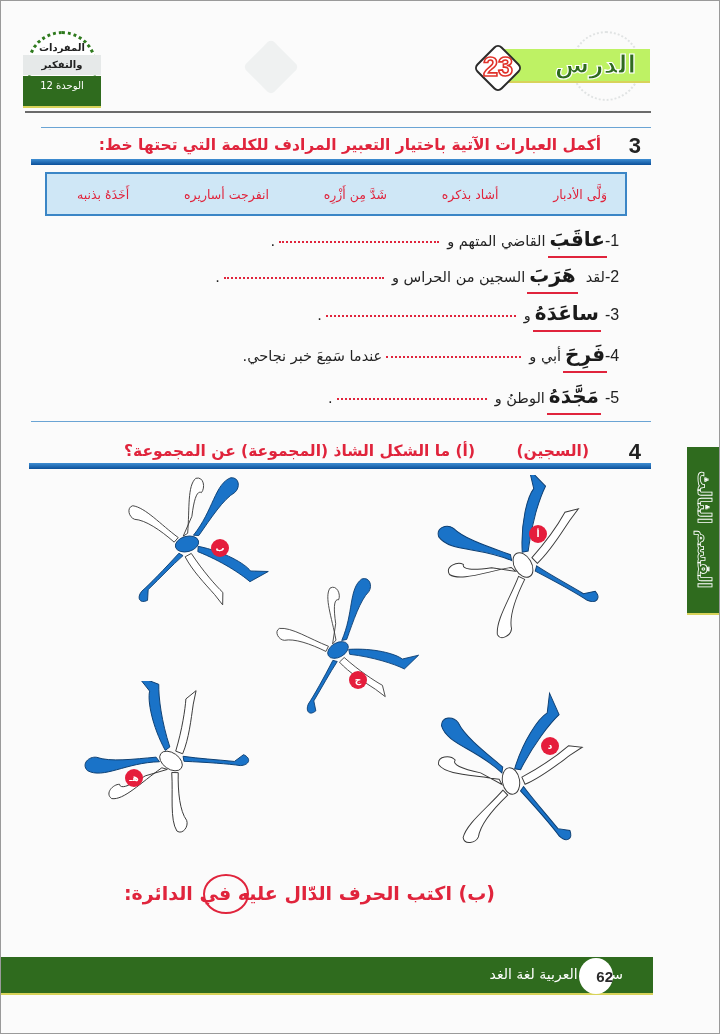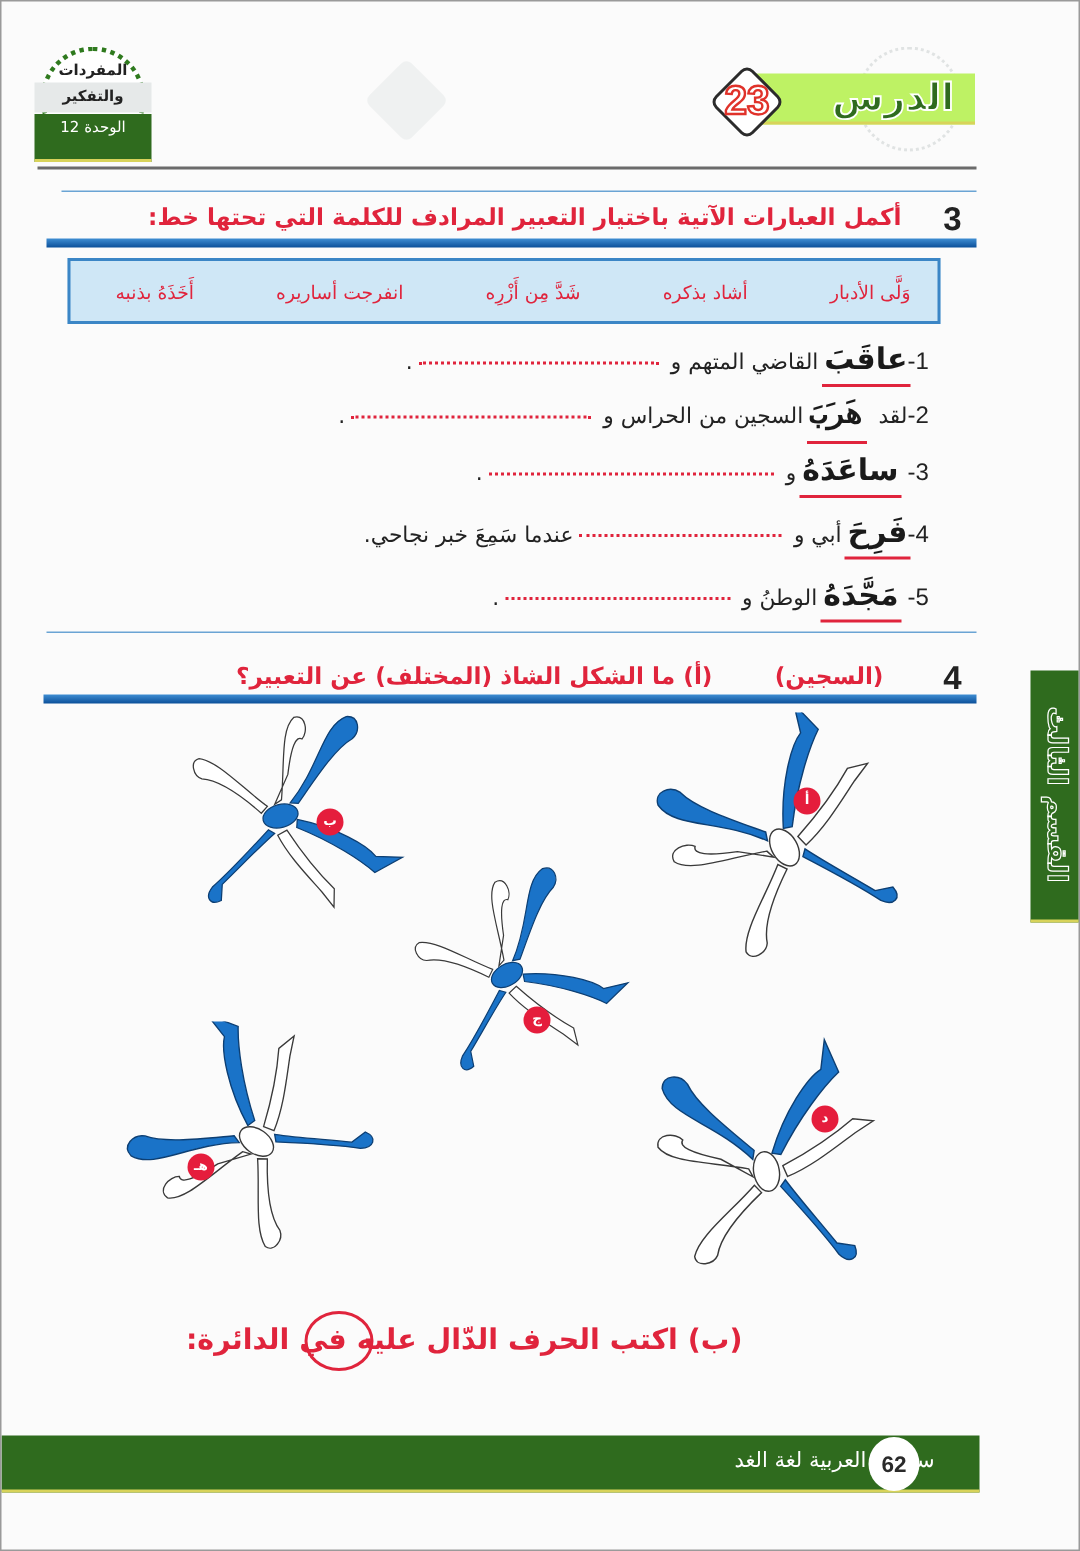--- a/index.html
+++ b/index.html
@@ -144,21 +144,21 @@
   }
 
   
   .footer-bar {
     left: 0; top: 956px; width: 652px; height: 38px;
     background: #2f6b1e; border-bottom: 2px solid #d8d35a;
   }
   .footer-text { right: 96px; top: 965px; color: #fff; font-size: 14px; white-space: nowrap; }
   .page-num-wrap {
     left: 578px; top: 957px; width: 34px; height: 36px; border-radius: 50%;
-    background: #fff; display: flex; align-items: center; justify-content: center;
+    background: #fff; display: flex; align-items: center; justify-content: flex-start;
   }
   .page-num { font-family: "Liberation Sans", sans-serif; font-weight: bold; font-size: 15px; color: #2a2a2a; }
 </style>
 </head>
 <body>
 
 <svg width="0" height="0" style="position:absolute">
   <defs>
     <g id="fig">
 
@@ -228,21 +228,21 @@
   <span class="q-num" dir="ltr">-1</span>
   <span class="q-key">عاقَبَ</span>
   <span class="q-text">القاضي المتهم و</span>
   <span class="dots" style="width:160px;"></span>
   <span class="q-end">.</span>
 </div>
 
 <div class="abs q-row" style="top:262px;">
   <span class="q-num" dir="ltr">-2</span>
   <span class="q-text">لقد</span>
-  <span class="q-key" style="margin-right:6px;font-family:Liberation Mono, monospace;">هَرَبَ</span>
+  <span class="q-key" style="margin-right:6px;">هَرَبَ</span>
   <span class="q-text">السجين من الحراس و</span>
   <span class="dots" style="width:160px;"></span>
   <span class="q-end">.</span>
 </div>
 
 <div class="abs q-row" style="top:300px;">
   <span class="q-num" dir="ltr">-3</span>
   <span class="q-key" style="margin-right:6px;">ساعَدَهُ</span>
   <span class="q-text">و</span>
   <span class="dots" style="width:190px;"></span>
@@ -261,21 +261,21 @@
   <span class="q-num" dir="ltr">-5</span>
   <span class="q-key" style="margin-right:6px;">مَجَّدَهُ</span>
   <span class="q-text">الوطنُ و</span>
   <span class="dots" style="width:150px;"></span>
   <span class="q-end">.</span>
 </div>
 
 <div class="abs sec-top-line" style="left:30px; top:420px; width:620px;"></div>
 <span class="abs sec-num s4-num">4</span>
 <span class="abs sec-title s4-label">(السجين)</span>
-<span class="abs sec-title s4-title">(أ) ما الشكل الشاذ (المختلف) عن التعبير؟</span>
+<span class="abs sec-title s4-title">(أ) ما الشكل الشاذ (المجموعة) عن المجموعة؟</span>
 <div class="abs s4-strip"></div>
 
 <div class="abs side-tab">
   <span>القسم الثالث</span>
 </div>
 
 <div class="figure" style="left:432px; top:474px; width:180px; height:180px;">
   <svg width="180" height="180" viewBox="-90 -90 180 180">
     <use href="#fig-hollow" transform="rotate(-30) scale(0.95)"></use>
   </svg>

